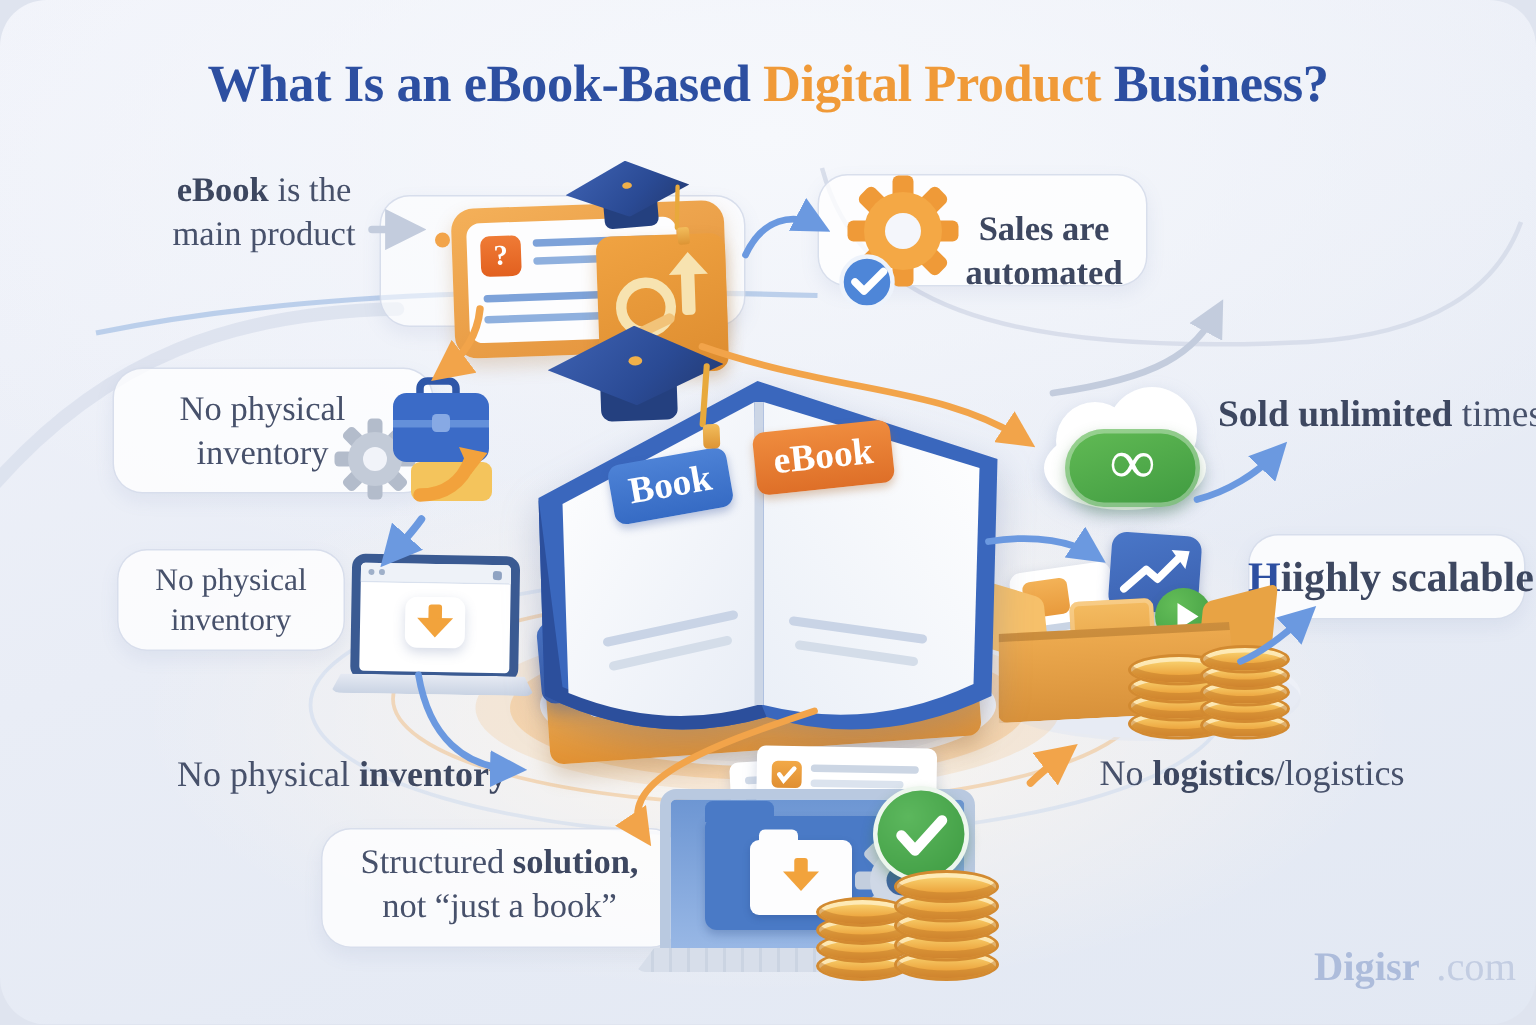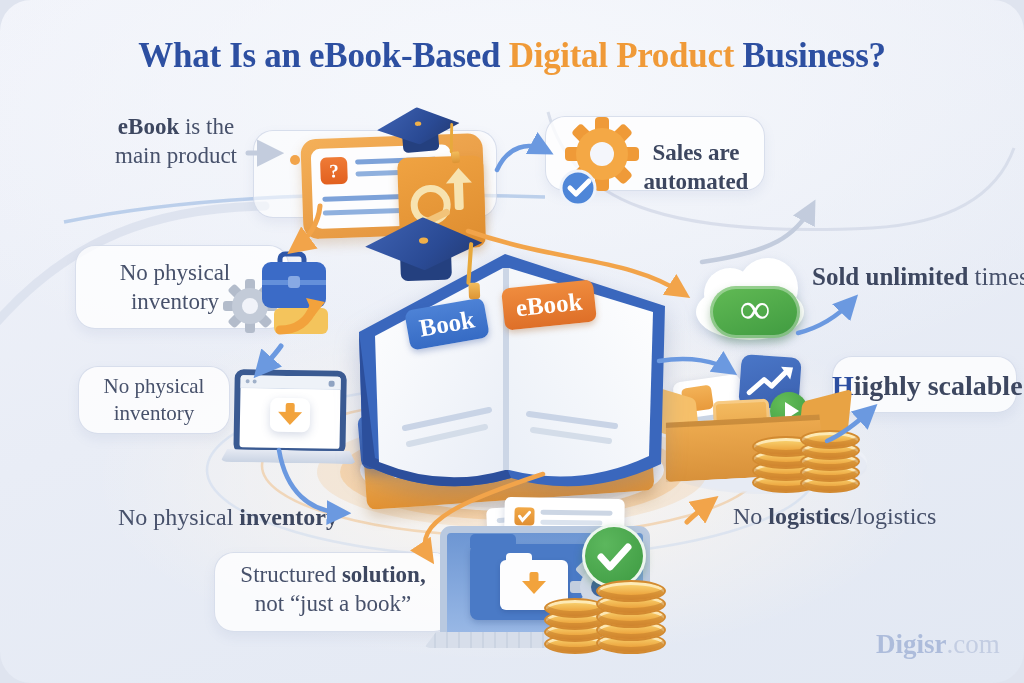--- a/index.html
+++ b/index.html
@@ -54,21 +54,21 @@
   .lt-base{position:absolute;background:linear-gradient(#e6eaf3,#c9d3e3);border-radius:6px;
     clip-path:polygon(5% 0,95% 0,100% 100%,0 100%);}
   
   .badge-green{position:absolute;display:flex;align-items:center;justify-content:center;
     background:linear-gradient(160deg,#62bb55,#3f9a40);border-radius:28px;
     box-shadow:0 4px 9px rgba(60,120,60,.35), inset 0 0 0 3px rgba(255,255,255,.35);}
   .badge-green span{color:#fff;font-weight:800;}
   
   .watermark{font-size:27px;color:#b6c3de;}
   .watermark .wb{font-weight:800;color:#adbcdb;}
-  .watermark .wr{font-weight:400;color:#c3cde2;}
+  .watermark .wr{font-weight:400;color:#c3cde2;margin-left:11px;}
   .noselect{user-select:none;}
 </style>
 </head>
 <body>
 
 <div id="canvas" class="noselect">
 
   <svg class="abs" width="1024" height="683" viewBox="0 0 1024 683" style="left:0;top:0;">
     <path d="M -10,330 C 70,235 160,208 265,206" stroke="#dbe1ed" stroke-width="9" fill="none" stroke-linecap="round" opacity=".85"></path>
     <path d="M 64,222 C 220,190 400,193 545,197" stroke="#a9c3e6" stroke-width="3.5" fill="none" opacity=".75"></path>

